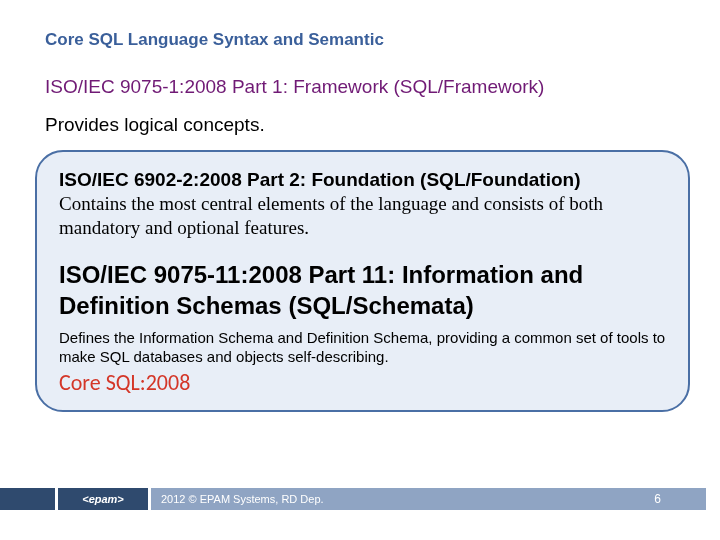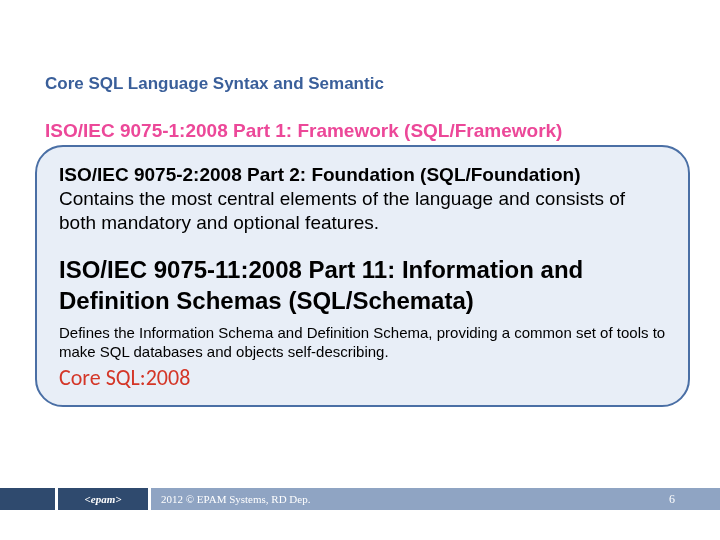--- a/index.html
+++ b/index.html
@@ -6,35 +6,34 @@
   body {
     width: 720px;
     height: 540px;
     background: #ffffff;
     font-family: Arial, Helvetica, sans-serif;
     position: relative;
     overflow: hidden;
   }
   .header {
     padding: 30px 16px 10px 45px;
-    margin-top: 44px;
   }
   .title {
     color: #3a5f9a;
     font-size: 17px;
     font-weight: bold;
   }
   .content {
     padding: 16px 40px 0 45px;
   }
   .part1-title {
     font-size: 19px;
-    font-weight: bold;
-    color: #ec4899;
-    margin-bottom: 3px;
+    font-weight: normal;
+    color: #701a75;
+    margin-bottom: 16px;
   }
   .part1-desc {
     font-size: 19px;
     color: #000;
     margin-bottom: 14px;
   }
   .callout {
     margin: 0 30px 0 35px;
     background: #e8eef7;
     border: 2px solid #4a6fa5;
@@ -46,20 +45,21 @@
     font-size: 19px;
     font-weight: bold;
     color: #000;
     line-height: 1.25;
   }
   .part2-desc {
     font-size: 19px;
     color: #000;
     line-height: 1.25;
     margin-bottom: 20px;
+    font-family: Liberation Serif, serif;
   }
   .part11-title {
     font-size: 24px;
     font-weight: bold;
     color: #000;
     line-height: 1.3;
     margin-bottom: 6px;
   }
   .part11-desc {
     font-size: 15px;
@@ -73,21 +73,20 @@
     padding-right: 30px;
     margin-top: 2px;
     font-family: Calibri, Arial, sans-serif;
   }
   .footer {
     position: absolute;
     left: 0;
     right: 0;
     bottom: 20px;
     height: 32px;
-    font-family: Liberation Serif, serif;
   }
   .footer-left {
     position: absolute;
     left: 0;
     width: 55px;
     height: 22px;
     background: #2f4a6e;
   }
   .footer-bar {
     position: absolute;
@@ -101,21 +100,21 @@
   }
   .footer-logo {
     color: #fff;
     font-size: 11px;
     font-weight: bold;
     font-style: italic;
   }
   .footer-copy-bar {
     position: absolute;
     left: 151px;
-    right: 0;
+    right: 14px;
     height: 22px;
     background: #8fa4c3;
     display: flex;
     align-items: center;
   }
   .footer-copy {
     color: #fff;
     font-size: 11px;
     padding-left: 10px;
   }
@@ -128,24 +127,25 @@
 </style>
 </head>
 <body>
 
 <div class="header">
   <div class="title">Core SQL Language Syntax and Semantic</div>
 </div>
 
 <div class="content">
   <div class="part1-title">ISO/IEC 9075-1:2008 Part 1: Framework (SQL/Framework)</div>
+  <div class="part1-desc">Provides logical concepts.</div>
 </div>
 
 <div class="callout">
-  <div class="part2-title">ISO/IEC 9075-2:2008 Part 2: Foundation (SQL/Foundation)</div>
+  <div class="part2-title">ISO/IEC 6902-2:2008 Part 2: Foundation (SQL/Foundation)</div>
   <div class="part2-desc">Contains the most central elements of the language and consists of both mandatory and optional features.</div>
   <div class="part11-title">ISO/IEC 9075-11:2008 Part 11: Information and Definition Schemas (SQL/Schemata)</div>
   <div class="part11-desc">Defines the Information Schema and Definition Schema, providing a common set of tools to make SQL databases and objects self-describing.</div>
   <div class="core-label">Core SQL:2008</div>
 </div>
 
 <div class="footer">
   <div class="footer-left"></div>
   <div class="footer-bar">
     <span class="footer-logo">&lt;epam&gt;</span>

